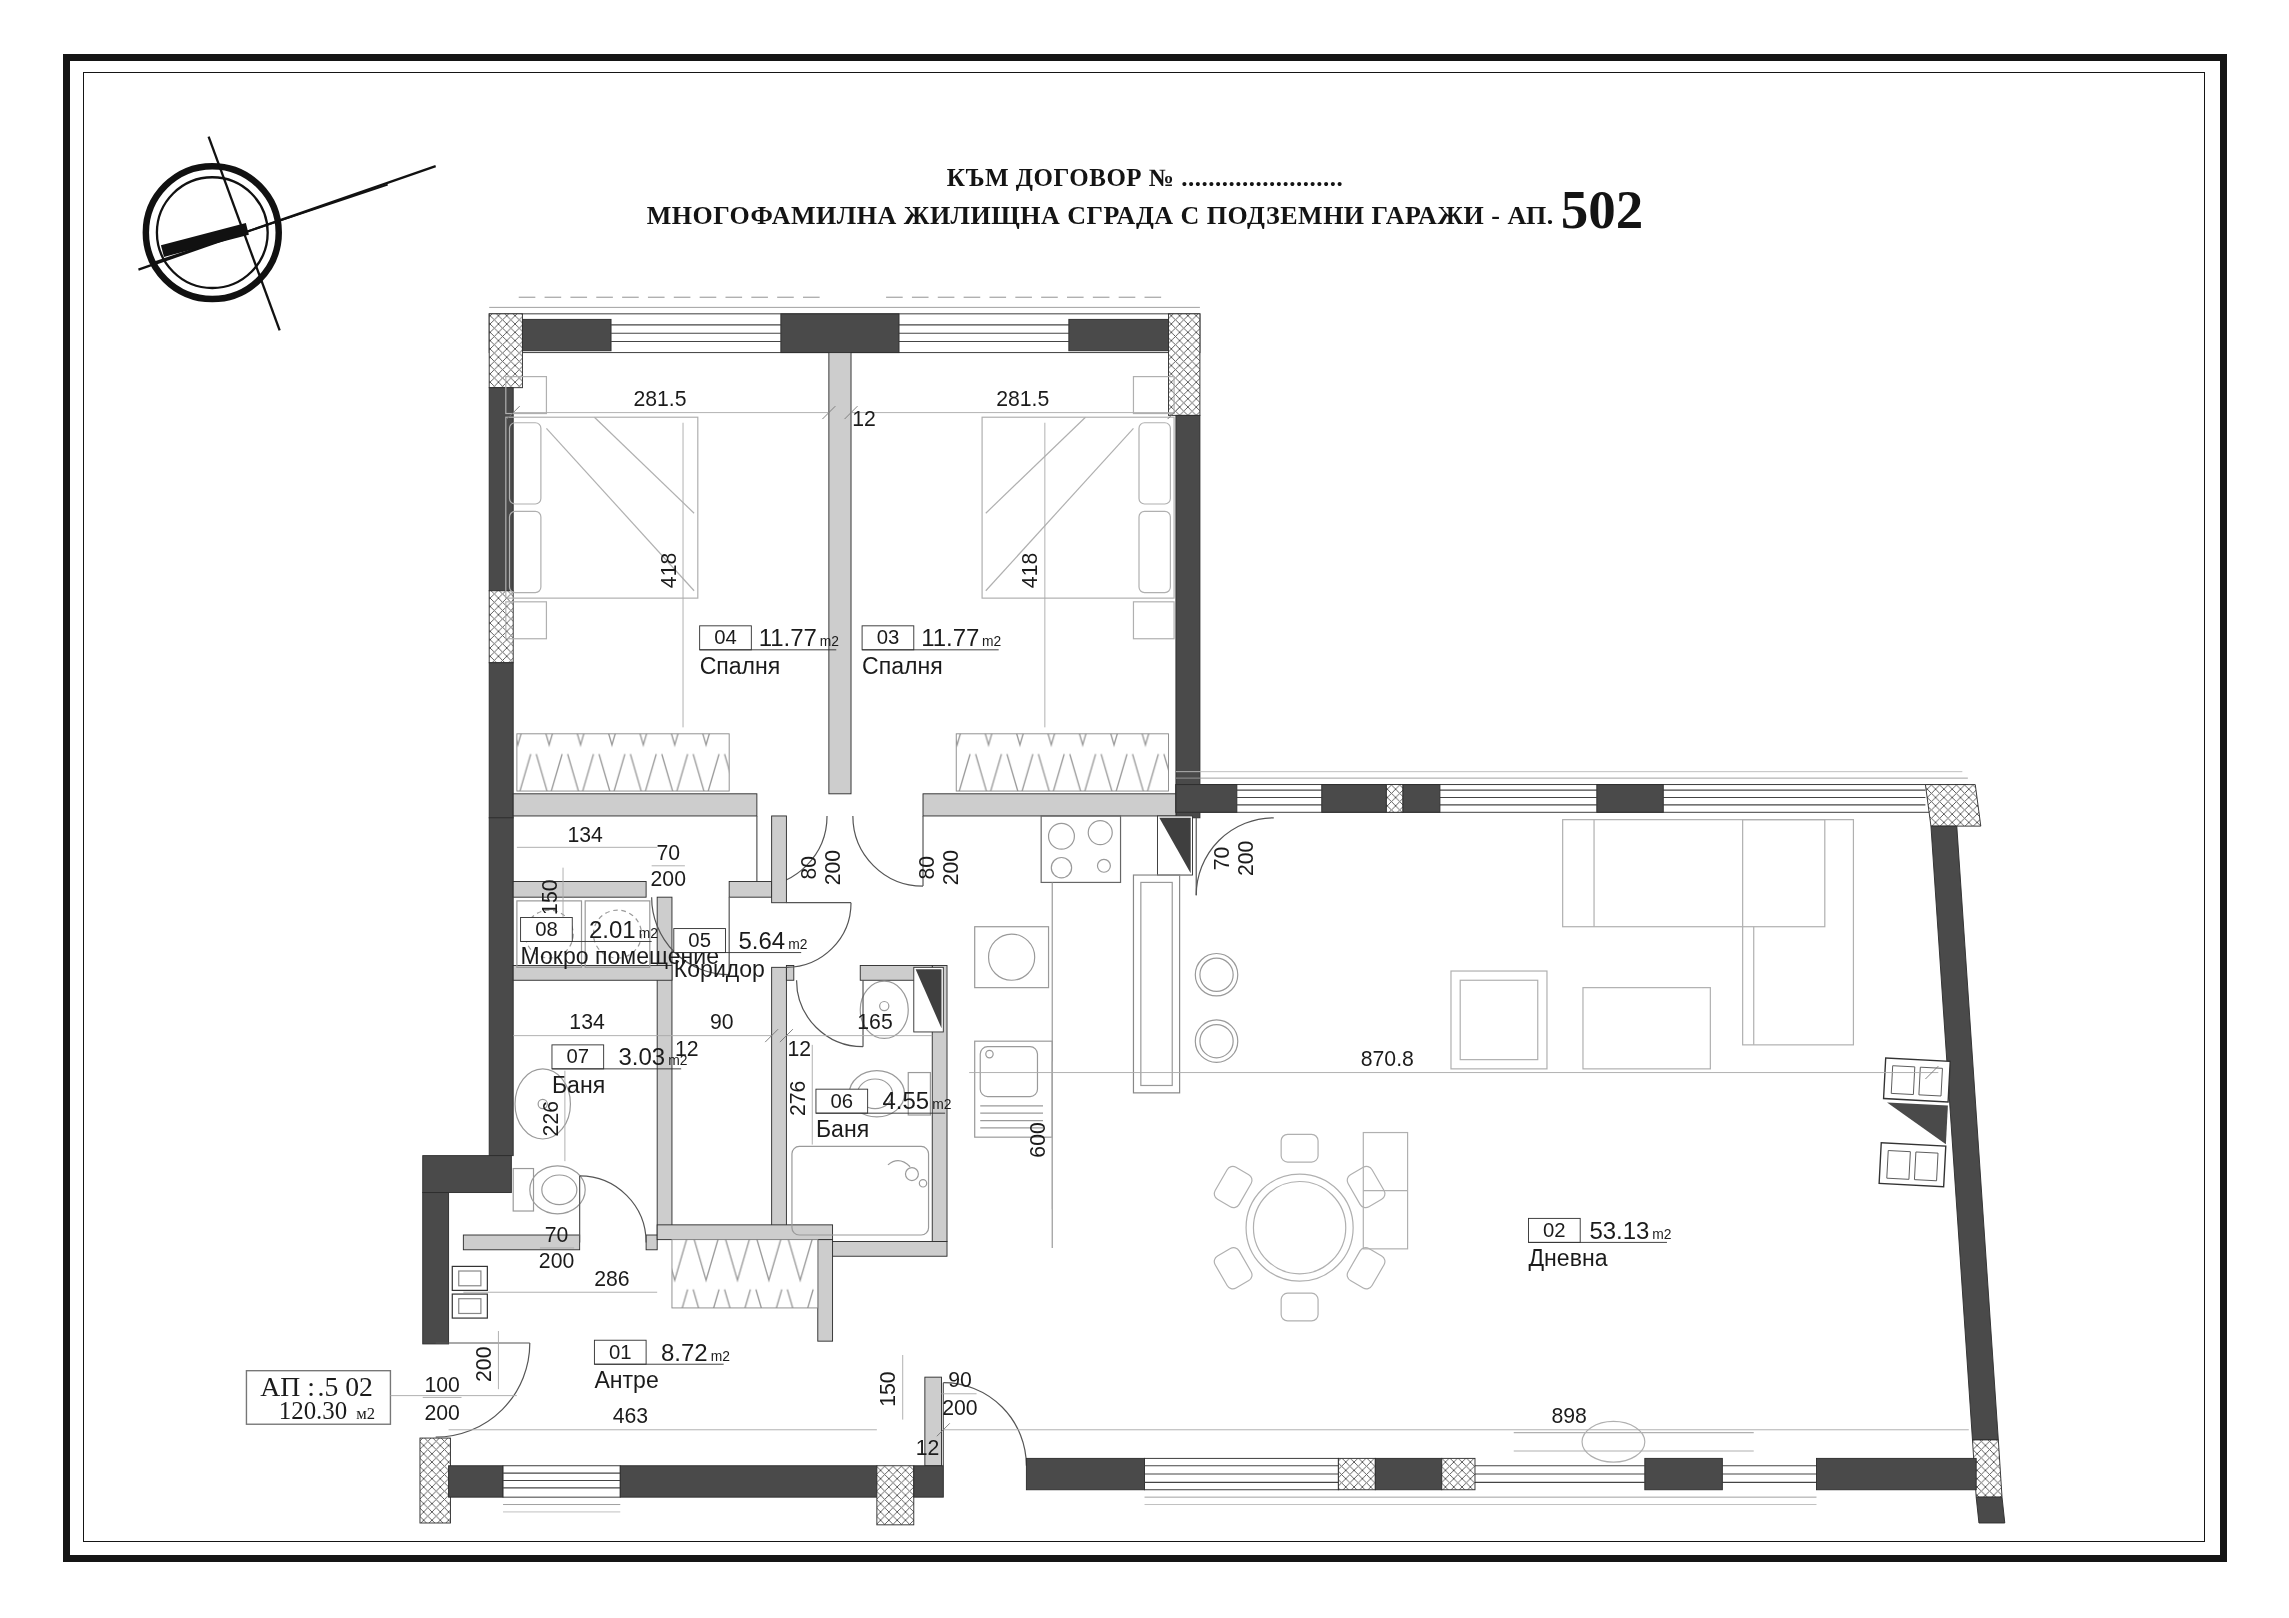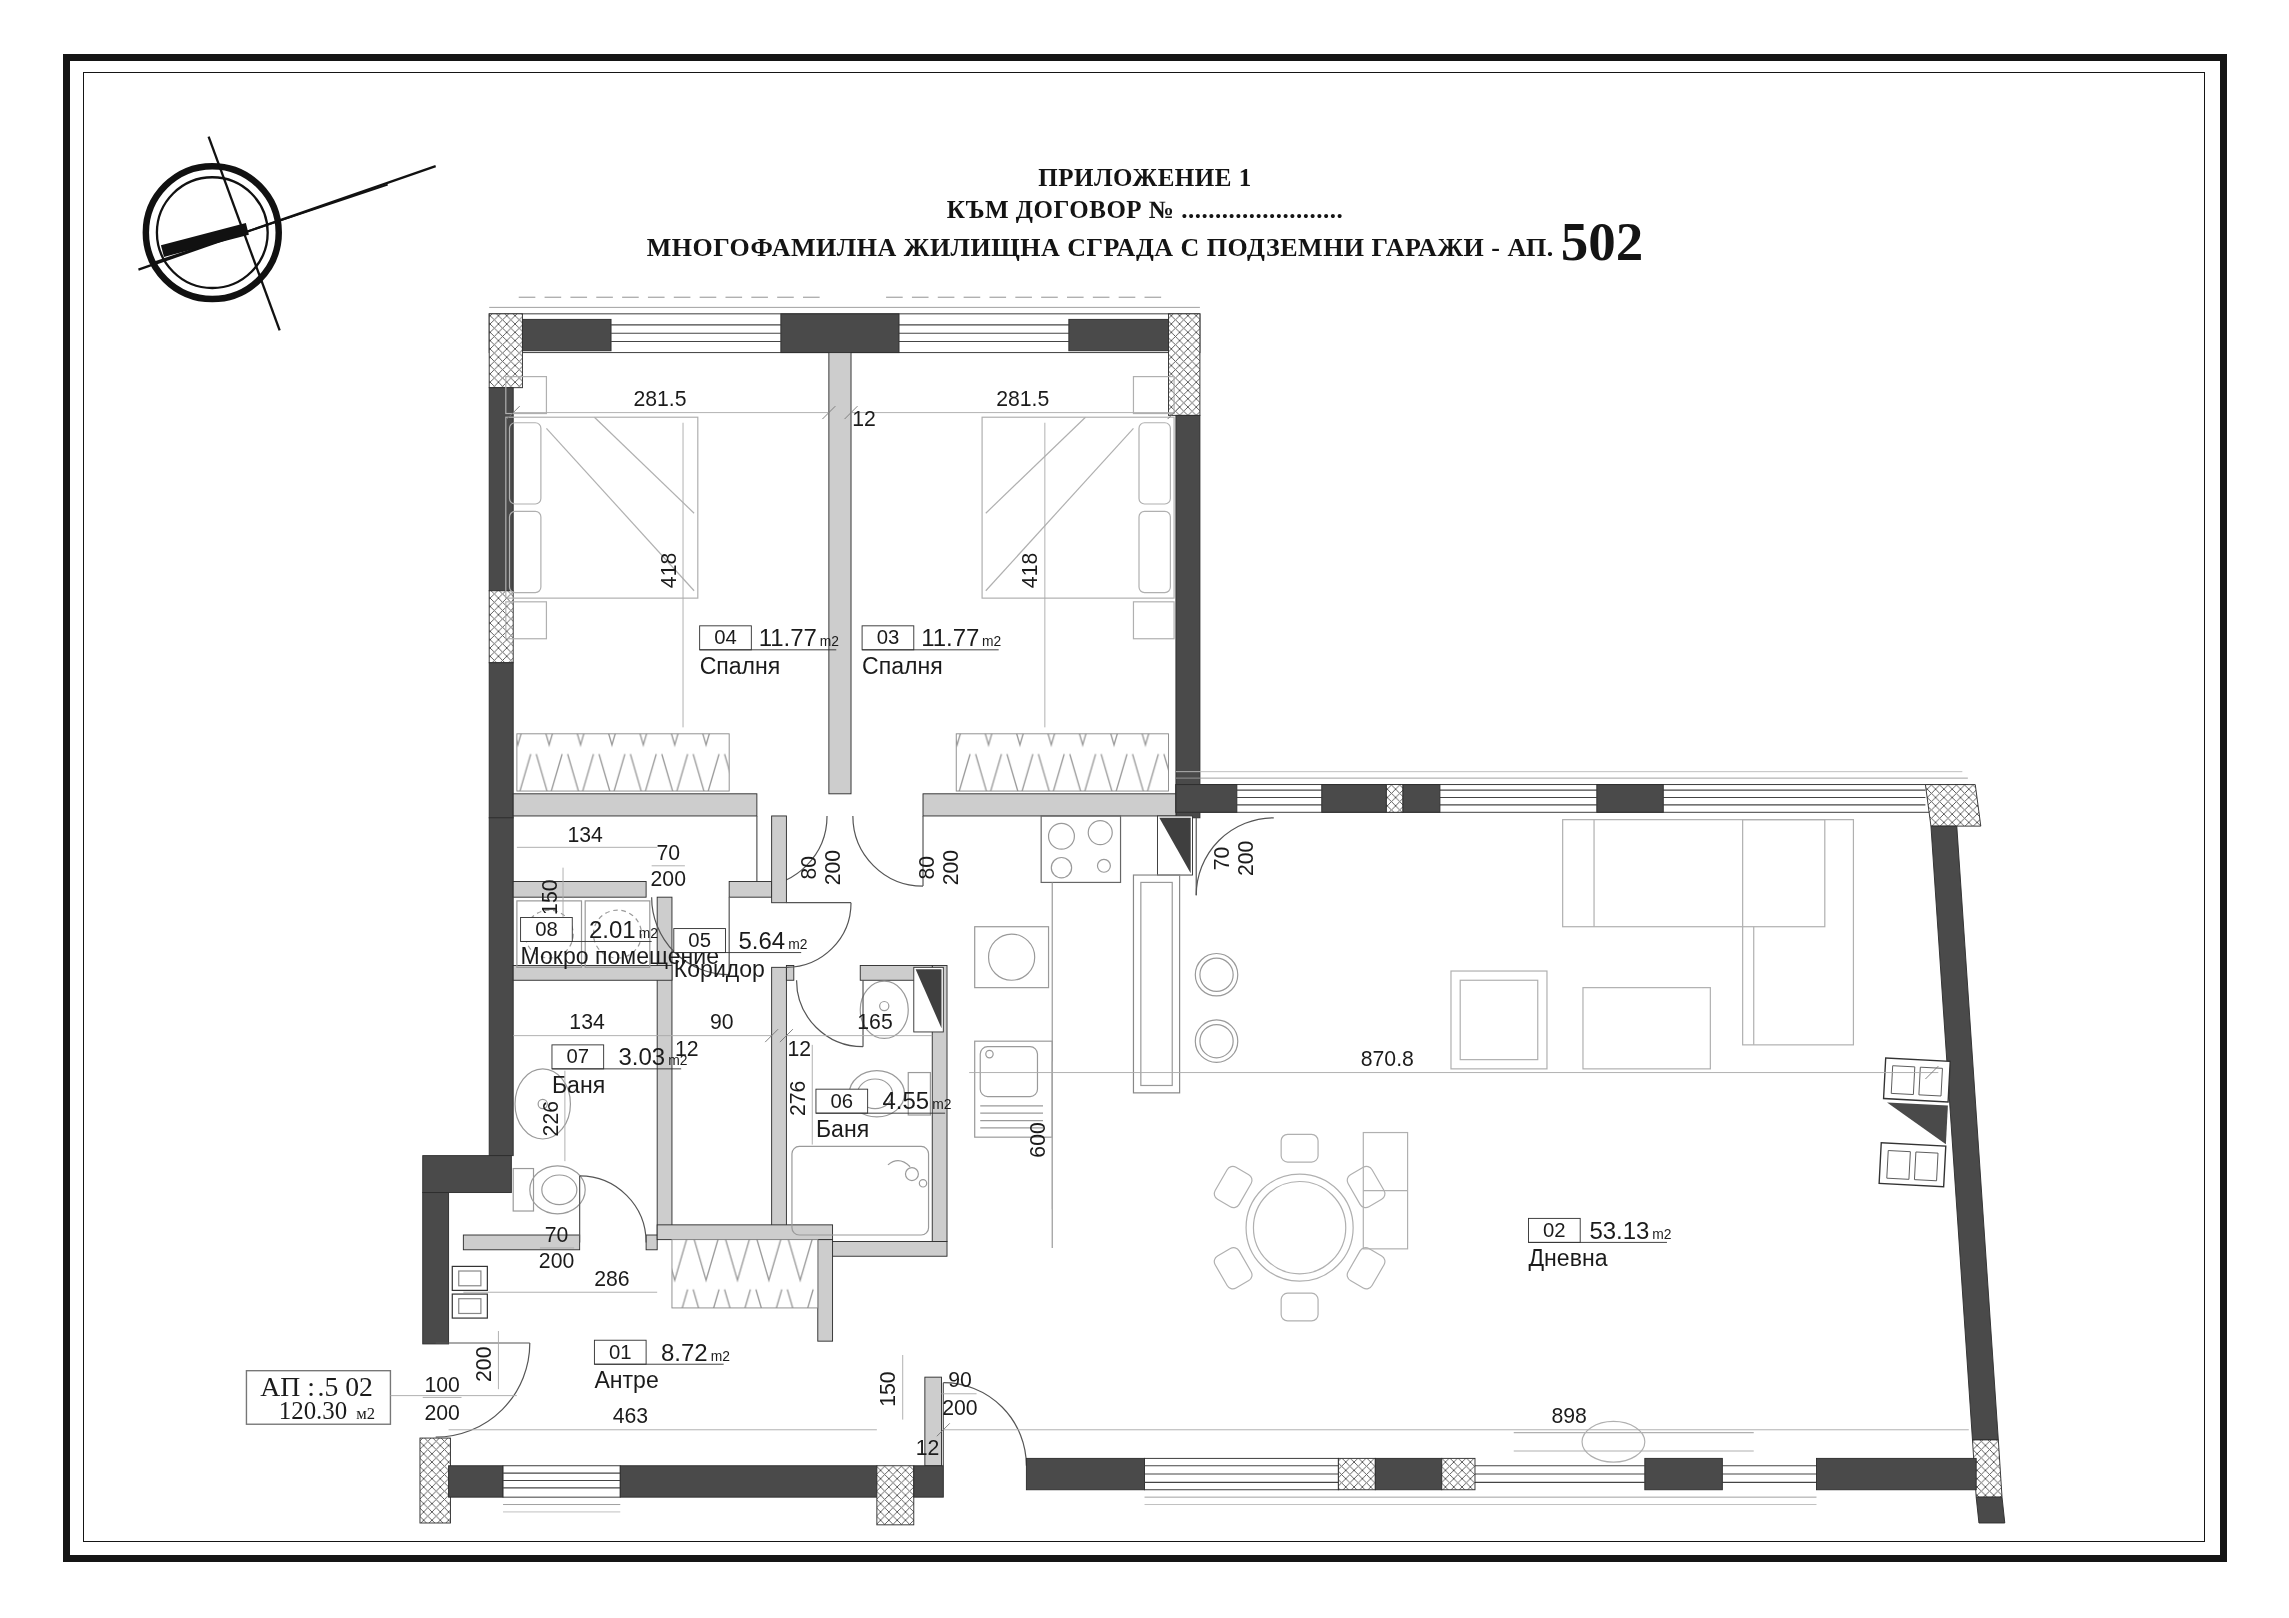--- a/index.html
+++ b/index.html
@@ -24,21 +24,20 @@
   .tb{font-family:"Liberation Serif",serif;}
 </style>
 </head>
 <body>
 
 <div class="page">
   <div class="frame-outer"></div>
   <div class="frame-inner"></div>
 
   <div class="header">
-    <div class="h-line">ПРИЛОЖЕНИЕ 1</div>
     <div class="h-line">КЪМ ДОГОВОР № ........................</div>
     <div class="h-line h-line3"><span>МНОГОФАМИЛНА ЖИЛИЩНА СГРАДА С ПОДЗЕМНИ ГАРАЖИ - АП.</span> <span class="h-num">502</span></div>
   </div>
 
   <svg width="2290" height="1619" viewBox="0 0 2481 1754">
     <defs>
       <pattern id="hx" patternUnits="userSpaceOnUse" width="9" height="9">
         <rect width="9" height="9" fill="#fff"></rect>
         <path d="M0,9 L9,0 M0,0 L9,9" stroke="#555" stroke-width="1" fill="none"></path>
       </pattern>

